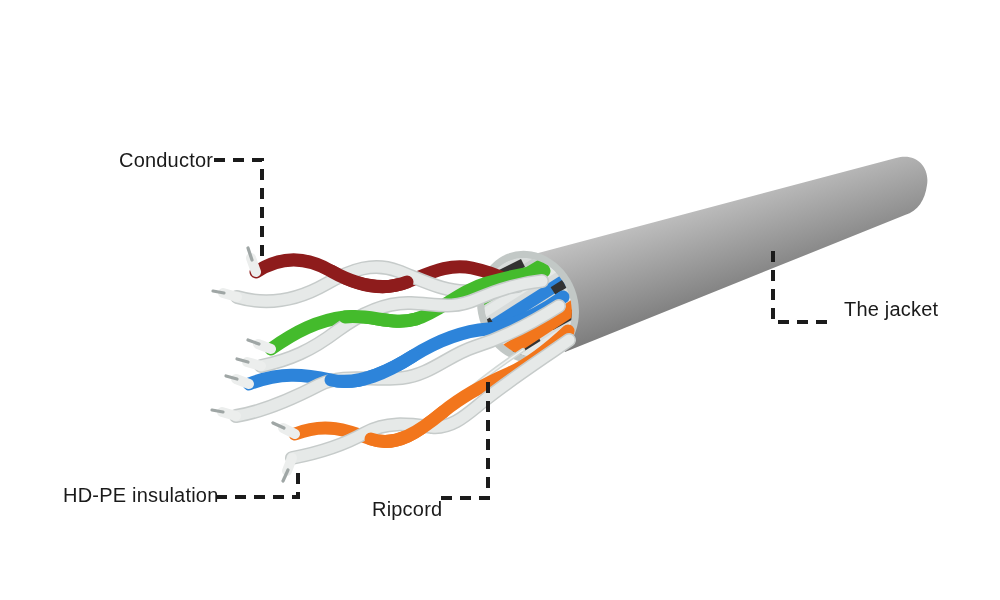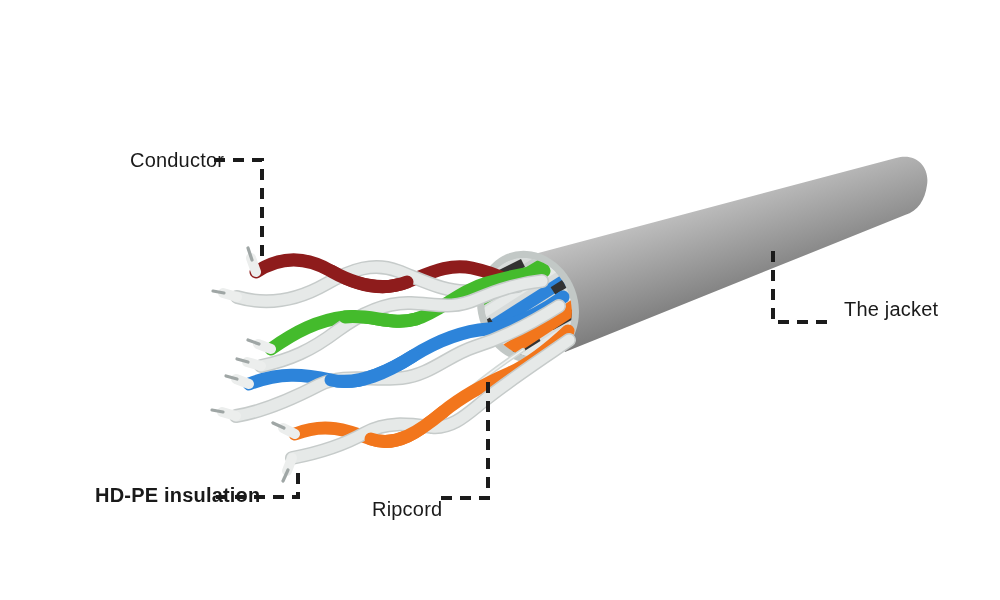--- a/index.html
+++ b/index.html
@@ -12,22 +12,22 @@
   }
   .stage svg{position:absolute;left:0;top:0;}
   .diagram-label{
     position:absolute;
     font-size:20px;
     color:#1a1a1a;
     letter-spacing:0.2px;
     white-space:nowrap;
     user-select:none;
   }
-  .lbl-conductor{left:130px;top:149px;}
-  .lbl-hdpe{left:95px;top:484px;font-weight:bold;}
+  .lbl-conductor{left:119px;top:149px;}
+  .lbl-hdpe{left:63px;top:484px;}
   .lbl-ripcord{left:372px;top:498px;}
   .lbl-jacket{left:844px;top:298px;}
 </style>
 </head>
 <body>
 
 <div class="stage">
 
   <svg width="1000" height="600" viewBox="0 0 1000 600">
     <defs>

